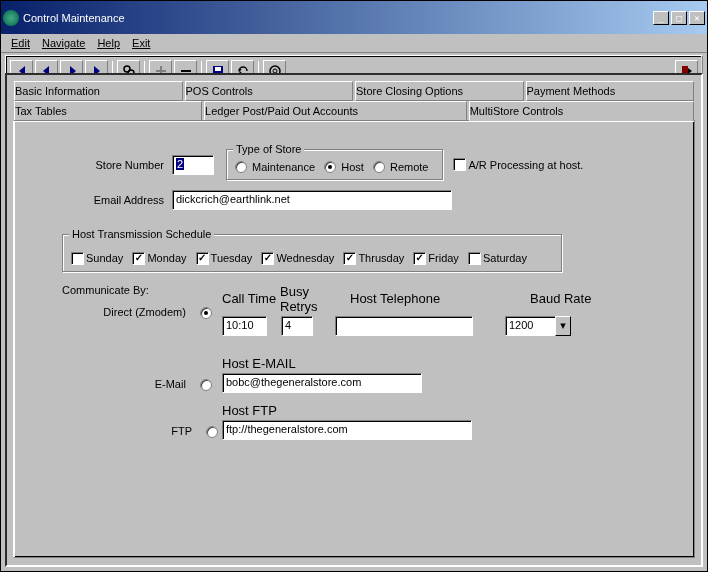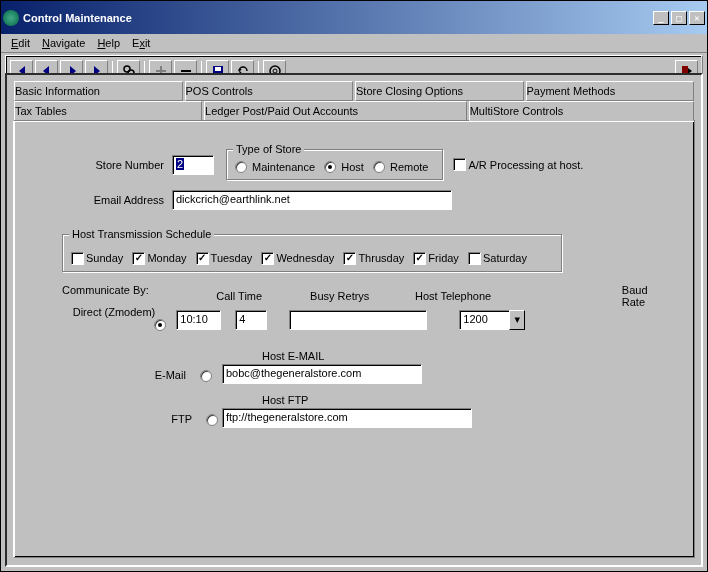--- a/index.html
+++ b/index.html
@@ -1,23 +1,23 @@
 <!DOCTYPE html>
 <html><head>
 <meta charset="utf-8">
 <style>
 * { box-sizing: border-box; font-family: "MS Sans Serif", "Tahoma", sans-serif; font-size: 11px; }
 body { margin: 0; background: #c0c0c0; }
 .window { width: 708px; height: 572px; background: #c0c0c0; border: 1px solid #000; position: relative; }
-.titlebar { height: 33px; background: linear-gradient(to right, #08216b, #a6caf0); color: #fff; display: flex; align-items: center; padding: 15px 2px; font-weight: bold; }
+.titlebar { height: 33px; background: linear-gradient(to right, #08216b, #a6caf0); color: #fff; display: flex; align-items: center; padding: 15px 2px; font-weight: normal; }
 .titlebar .icon { width: 16px; height: 16px; background: radial-gradient(circle, #4a8, #064); border-radius: 50%; margin-right: 4px; }
 .titlebar .title { flex: 1; }
 .titlebar .winbtns { display: flex; gap: 2px; }
 .winbtn { width: 16px; height: 14px; background: #c0c0c0; border: 1px solid #fff; border-right-color: #000; border-bottom-color: #000; display: flex; align-items: center; justify-content: center; font-family: "Marlett", monospace; font-size: 9px; }
-.menubar { height: 19px; background: #c0c0c0; display: flex; align-items: center; padding: 0 4px; border-bottom: 1px solid #808080; }
+.menubar { height: 19px; background: #c0c0c0; display: flex; align-items: center; padding: 0 4px; border-bottom: 1px solid #808080; text-decoration: underline; }
 .menuitem { padding: 2px 6px; }
 .menuitem u { text-decoration: underline; }
 .toolbar { height: 32px; background: #c0c0c0; margin: 2px 4px; border: 1px solid #808080; border-top-color:#fff; border-left-color:#fff; box-shadow: inset -1px -1px #dfdfdf, inset 1px 1px #000; padding: 2px 4px; display: flex; align-items: center; gap: 2px; }
 .toolbtn { width: 23px; height: 22px; background: #c0c0c0; border: 1px solid #808080; border-top-color:#fff; border-left-color:#fff; display:flex; align-items:center; justify-content:center; }
 .toolbar .sep { width:1px; height:20px; background:#808080; border-right:1px solid #fff; margin:0 2px;}
 .toolbar .spacer { flex:1; }
 .toolbtn svg { width:14px; height:14px; }
 .content { position:absolute; top:72px; left:4px; right:4px; bottom:4px; background:#c0c0c0; border: 2px inset #fff; border-top-color:#808080; border-left-color:#808080; padding:6px; }
 .tabs-row { display:flex; }
 .tab { flex:1; padding:3px 0; background:#c0c0c0; border:1px solid #fff; border-right-color:#808080; border-bottom-color:#808080; margin:0 1px; position:relative; }
@@ -32,21 +32,21 @@
 .radio .dot { width:4px; height:4px; border-radius:50%; background:#000; display:none;}
 .radio.checked .dot { display:block; }
 .checkbox { width:13px; height:13px; background:#fff; border:1px solid #808080; border-right-color:#fff; border-bottom-color:#fff; box-shadow: inset 1px 1px #000; display:inline-flex; align-items:center; justify-content:center; vertical-align:middle; }
 .checkbox.checked::after { content:"✓"; font-size:10px; line-height:8px; font-weight:bold; color:#000; }
 .cb-lbl { margin-left:2px; margin-right:6px; vertical-align:middle;}
 .combo { display:flex; }
 .combo .textbox { border-right:0;}
 .combo .dropbtn { width:16px; height:20px; background:#c0c0c0; border:1px solid #fff; border-right-color:#000; border-bottom-color:#000; display:flex;align-items:center;justify-content:center;}
 .indent-form { margin-left: 24px; }
 .schedule { width:500px; }
-.small-lbl { font-size:11px;margin-left:40px; }
+.small-lbl { font-size:13px; }
 .sel { background:#000080; color:#fff; padding:0 1px;}
 </style>
 </head>
 <body>
 
 <div class="window">
   <div class="titlebar">
     <span class="icon"></span>
     <span class="title">Control Maintenance</span>
     <div class="winbtns">

